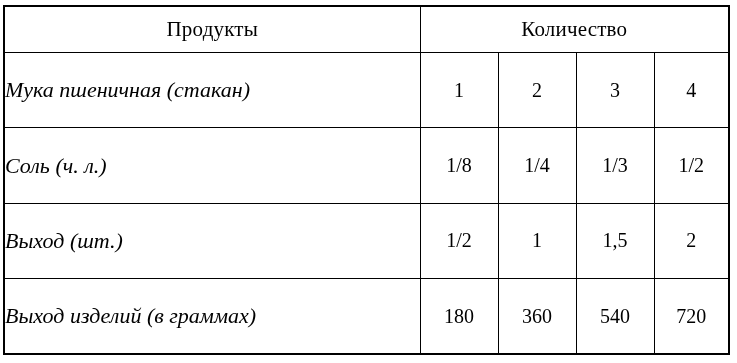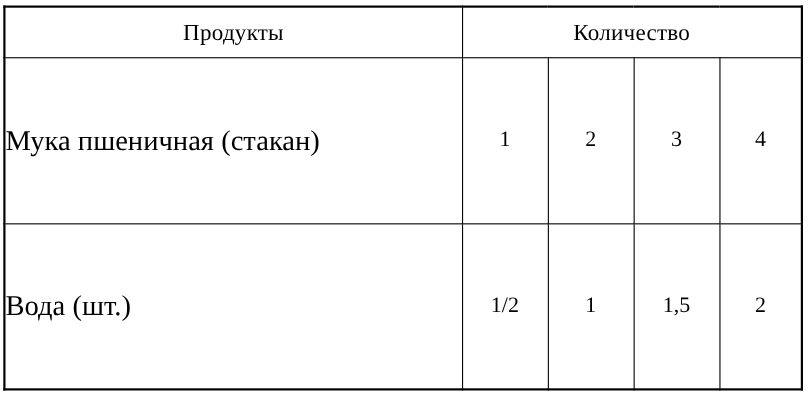--- a/index.html
+++ b/index.html
@@ -58,22 +58,23 @@
     font-size: 21px;
     letter-spacing: 0.2px;
   }
 
   
   tbody tr { height: 51px; }
 
   .cell-label {
     text-align: left;
     padding-left: 10px;
-    font-size: 26px;
+    font-size: 22px;
     white-space: nowrap;
+    font-style: italic;
   }
 
   .cell-qty {
     text-align: center;
     font-size: 20px;
   }
 
   .cell-qty.empty { }
 </style>
 </head>
@@ -97,27 +98,41 @@
     <tbody>
 
       <tr>
         <td class="cell-label">Мука пшеничная (стакан)</td>
         <td class="cell-qty">1</td>
         <td class="cell-qty">2</td>
         <td class="cell-qty">3</td>
         <td class="cell-qty">4</td>
       </tr>
 
+      <tr>
+        <td class="cell-label">Соль (ч. л.)</td>
+        <td class="cell-qty">1/8</td>
+        <td class="cell-qty">1/4</td>
+        <td class="cell-qty">1/3</td>
+        <td class="cell-qty">1/2</td>
+      </tr>
 
 
       <tr>
-        <td class="cell-label">Вода (шт.)</td>
+        <td class="cell-label">Выход (шт.)</td>
         <td class="cell-qty">1/2</td>
         <td class="cell-qty">1</td>
         <td class="cell-qty">1,5</td>
         <td class="cell-qty">2</td>
       </tr>
 
 
+      <tr>
+        <td class="cell-label">Выход изделий (в граммах)</td>
+        <td class="cell-qty">180</td>
+        <td class="cell-qty">360</td>
+        <td class="cell-qty">540</td>
+        <td class="cell-qty">720</td>
+      </tr>
 
     </tbody>
   </table>
 </div>
 
 </body></html>

